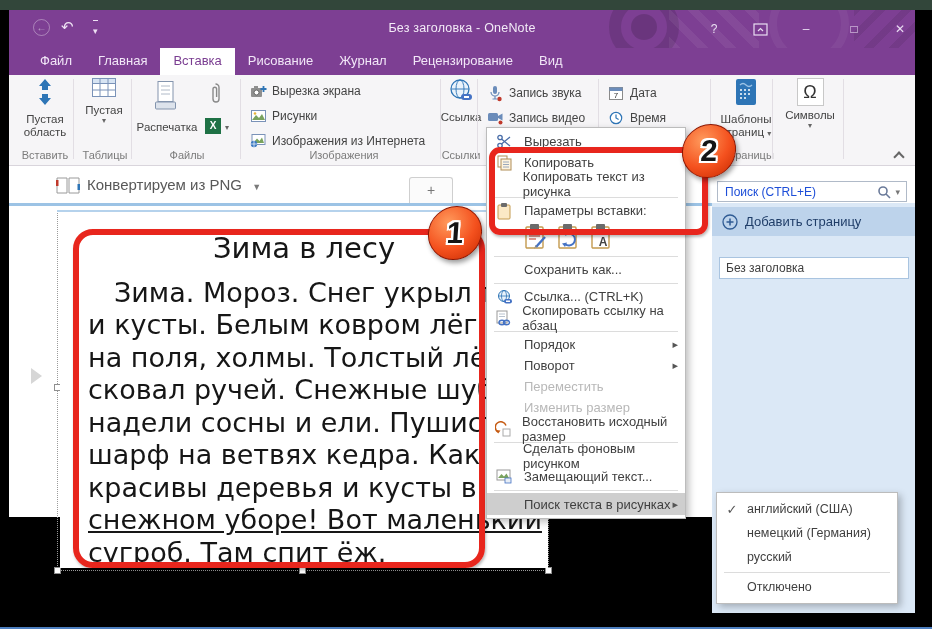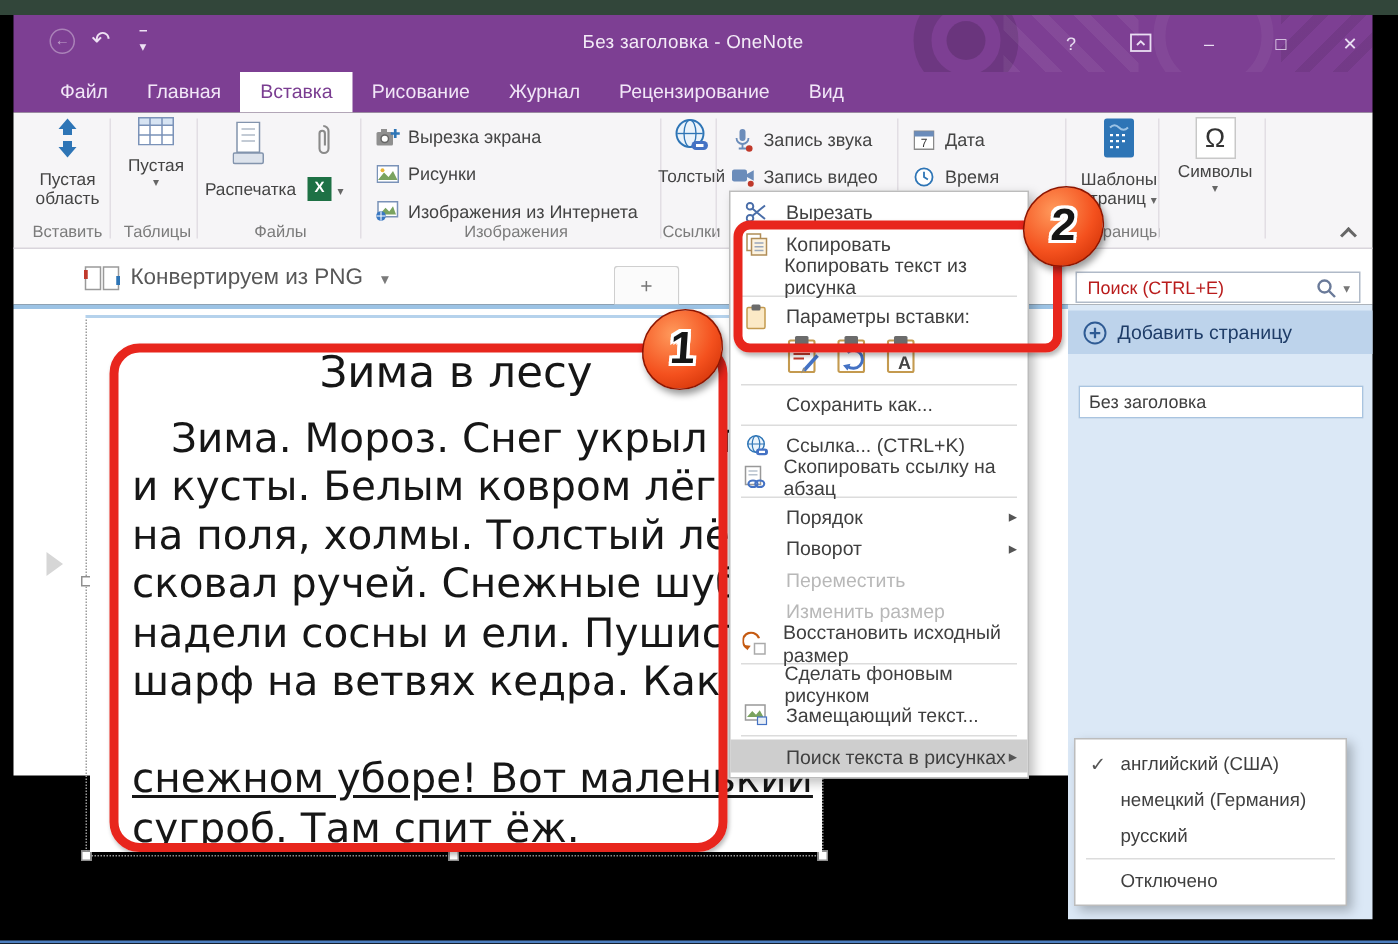--- a/index.html
+++ b/index.html
@@ -29,21 +29,21 @@
 .srow .ic{width:18px;margin-right:5px;display:flex;justify-content:center;}
 .glabel{top:74px;font-size:11px;color:#7b7b7b;text-align:center;}
 .chev{width:8px;height:8px;border-top:2px solid #666;border-left:2px solid #666;transform:rotate(45deg);}
 
 .navrow{left:9px;top:166px;width:906px;height:37px;background:#fff;}
 .nbtitle{font-size:15px;color:#585858;white-space:nowrap;}
 .sectab{background:#cfe3f7;border:1px solid #b8cfe8;border-bottom:none;border-radius:3px 3px 0 0;color:#1f4e79;font-size:12px;text-align:center;line-height:29px;}
 .plustab{border:1px solid #cfcfcf;border-bottom:none;border-radius:3px 3px 0 0;color:#777;font-size:14px;text-align:center;line-height:24px;background:#fbfbfb;}
 .sbar{left:9px;top:203px;width:703px;height:3px;background:#9cc3e5;}
 .search{left:708px;top:15px;width:190px;height:21px;background:#fff;border:1px solid #b0bac8;display:flex;align-items:center;}
-.search .ph{flex:1;padding-left:7px;font-size:12px;color:#b91c1c;}
+.search .ph{flex:1;padding-left:7px;font-size:12px;color:#1d4ed8;}
 
 .canvas{left:9px;top:206px;width:703px;height:311px;background:#fff;}
 .panel{left:712px;top:203px;width:203px;height:410px;background:#dbe8f6;}
 .addband{left:0;top:4px;width:203px;height:29px;background:#bdd3eb;display:flex;align-items:center;}
 .addband .t{font-size:13px;color:#1f3d68;margin-left:7px;}
 .pageitem{left:7px;top:54px;width:190px;height:22px;background:#fff;border:1px solid #a9c4e0;font-size:12px;color:#3f3f3f;line-height:20px;padding-left:6px;}
 .dotv{border-left:1px dotted #9b9b9b;width:1px;}
 .doth{border-top:1px dotted #9b9b9b;height:1px;}
 .handle{width:7px;height:7px;background:#fff;border:1px solid #8f8f8f;}
 .parrow{width:0;height:0;border-left:11px solid #d6d6d6;border-top:8px solid transparent;border-bottom:8px solid transparent;}
@@ -187,21 +187,21 @@
     <div class="abs rdiv" style="left:431px;"></div>
 
     <div class="abs bigbtn" style="left:426px;width:52px;">
       <svg width="26" height="26">
           <circle cx="12" cy="11" r="9" fill="#eaf3fb" stroke="#2e75b6" stroke-width="1.3"></circle>
           <ellipse cx="12" cy="11" rx="4" ry="9" fill="none" stroke="#2e75b6" stroke-width="0.9"></ellipse>
           <path d="M3.5 11h17" stroke="#2e75b6" stroke-width="0.9"></path>
           <rect x="13" y="16" width="11" height="6" rx="3" fill="#4472c4"></rect>
           <rect x="16" y="18" width="5" height="2" fill="#fff"></rect>
         </svg>
-      <div class="bl">Толстый</div>
+      <div class="bl">Ссылка</div>
     </div>
     <div class="abs glabel" style="left:424px;width:56px;">Ссылки</div>
     <div class="abs rdiv" style="left:468px;"></div>
 
     <div class="abs srow" style="left:477px;top:8px;">
       <span class="ic">
           <svg width="14" height="17">
             <rect x="5" y="1" width="4" height="8" rx="2" fill="#6b8cba"></rect>
             <path d="M3 7 a4 4 0 0 0 8 0" fill="none" stroke="#6b8cba" stroke-width="1.2"></path>
             <path d="M7 11v3 M4.5 14h5" stroke="#6b8cba" stroke-width="1.2"></path>
@@ -302,20 +302,21 @@
     <div class="abs handle" style="left:536px;top:361px;"></div>
 
     <div class="abs noteimg">
       <div class="abs nt">Зима в лесу</div>
       <div class="abs ln" style="left:54px;top:62px;">Зима. Мороз. Снег укрыл пни</div>
       <div class="abs ln" style="left:28px;top:94px;">и кусты. Белым ковром лёг он</div>
       <div class="abs ln" style="left:28px;top:127px;">на поля, холмы. Толстый лёд</div>
       <div class="abs ln" style="left:28px;top:159px;">сковал ручей. Снежные шубы</div>
       <div class="abs ln" style="left:28px;top:192px;">надели сосны и ели. Пушистый</div>
       <div class="abs ln" style="left:28px;top:224px;">шарф на ветвях кедра. Как</div>
+      <div class="abs ln" style="left:28px;top:257px;">красивы деревья и кусты в</div>
       <div class="abs ln" style="left:28px;top:289px;text-decoration:underline;">снежном уборе! Вот маленький</div>
       <div class="abs ln" style="left:28px;top:322px;">сугроб. Там спит ёж.</div>
     </div>
   </div>
 
   <div class="abs panel">
     <div class="abs addband">
       <svg width="16" height="16" style="margin-left:10px;">
           <circle cx="8" cy="8" r="7" fill="none" stroke="#2f5b94" stroke-width="1.3"></circle>
           <path d="M8 4.5V11.5 M4.5 8H11.5" stroke="#2f5b94" stroke-width="1.5"></path>

